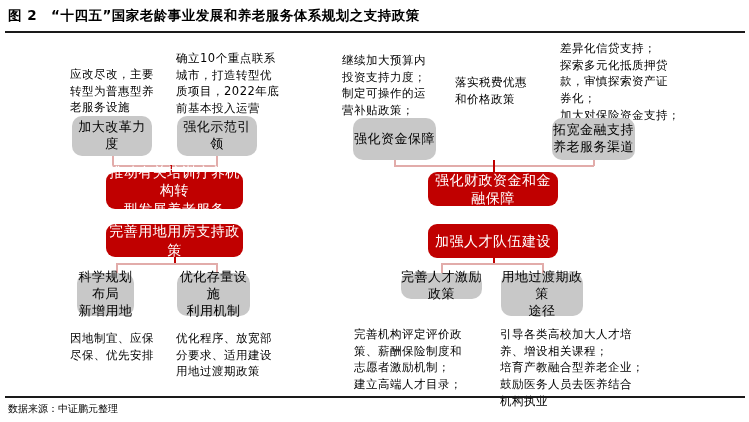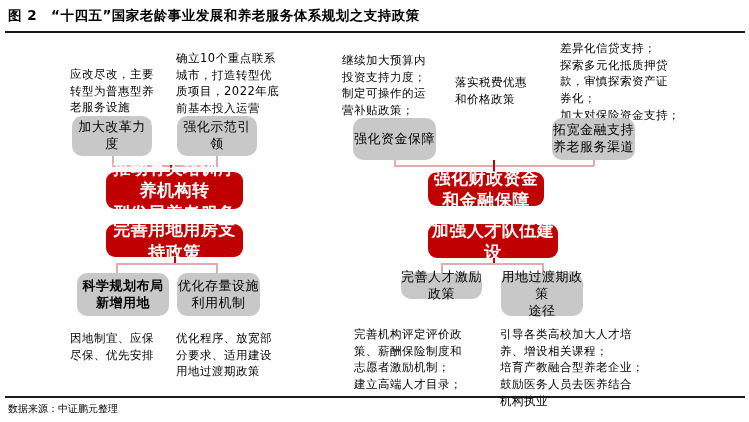--- a/index.html
+++ b/index.html
@@ -29,21 +29,21 @@
     white-space:pre-line;letter-spacing:0.5px;
   }
   .gbox{
     position:absolute;background:var(--gray-box);border-radius:10px;
     display:flex;align-items:center;justify-content:center;text-align:center;
     font-size:13px;line-height:1.3;white-space:pre-line;letter-spacing:0.5px;
   }
   .rbox{
     position:absolute;background:var(--red-box);border-radius:9px;
     display:flex;align-items:center;justify-content:center;text-align:center;
-    color:#fff;font-weight:bold;font-size:17px;line-height:1.3;
+    color:#fff;font-weight:normal;font-size:14px;line-height:1.3;
     white-space:pre-line;letter-spacing:0.5px;
   }
   .vline{position:absolute;width:1.5px;background:var(--conn-light);}
   .hline{position:absolute;height:1.5px;background:var(--conn-light);}
   .stem{background:var(--conn-dark);}
 </style>
 </head>
 <body>
 
 <div id="stage">
@@ -69,23 +69,23 @@
 
   <div class="rbox" style="left:106px;top:172px;width:137px;height:37px;">推动有关培训疗养机构转
 型发展养老服务</div>
   <div class="rbox" style="left:106px;top:224px;width:137px;height:33px;">完善用地用房支持政策</div>
 
   <div class="vline stem" style="left:174px;top:257px;height:7px;"></div>
   <div class="hline" style="left:116px;top:263px;width:101px;"></div>
   <div class="vline" style="left:116px;top:263px;height:10px;"></div>
   <div class="vline" style="left:216px;top:263px;height:10px;"></div>
 
-  <div class="gbox" style="left:77px;top:273px;width:92px;height:43px;font-weight:bold;">科学规划布局
+  <div class="gbox" style="left:77px;top:273px;width:57px;height:43px;">科学规划布局
 新增用地</div>
-  <div class="gbox" style="left:177px;top:273px;width:83px;height:43px;">优化存量设施
+  <div class="gbox" style="left:177px;top:273px;width:73px;height:43px;">优化存量设施
 利用机制</div>
 
   <div class="note" style="left:70px;top:330px;width:118px;">因地制宜、应保
 尽保、优先安排</div>
   <div class="note" style="left:176px;top:330px;width:122px;">优化程序、放宽部
 分要求、适用建设
 用地过渡期政策</div>
 
   <div class="note" style="left:342px;top:52px;width:112px;">继续加大预算内
 投资支持力度；
@@ -101,21 +101,21 @@
 
   <div class="gbox" style="left:353px;top:118px;width:83px;height:42px;">强化资金保障</div>
   <div class="gbox" style="left:552px;top:118px;width:83px;height:42px;">拓宽金融支持
 养老服务渠道</div>
 
   <div class="vline" style="left:394px;top:160px;height:6px;"></div>
   <div class="vline" style="left:593px;top:160px;height:6px;"></div>
   <div class="hline" style="left:394px;top:165px;width:200px;"></div>
   <div class="vline stem" style="left:493px;top:160px;height:12px;"></div>
 
-  <div class="rbox" style="left:428px;top:172px;width:116px;height:34px;">强化财政资金和金融保障</div>
+  <div class="rbox" style="left:428px;top:172px;width:130px;height:34px;">强化财政资金和金融保障</div>
   <div class="rbox" style="left:428px;top:224px;width:130px;height:34px;">加强人才队伍建设</div>
 
   <div class="vline stem" style="left:493px;top:258px;height:6px;"></div>
   <div class="hline" style="left:441px;top:263px;width:102px;"></div>
   <div class="vline" style="left:441px;top:263px;height:10px;"></div>
   <div class="vline" style="left:542px;top:263px;height:10px;"></div>
 
   <div class="gbox" style="left:401px;top:273px;width:81px;height:26px;">完善人才激励
 政策</div>
   <div class="gbox" style="left:501px;top:273px;width:82px;height:43px;">用地过渡期政策

